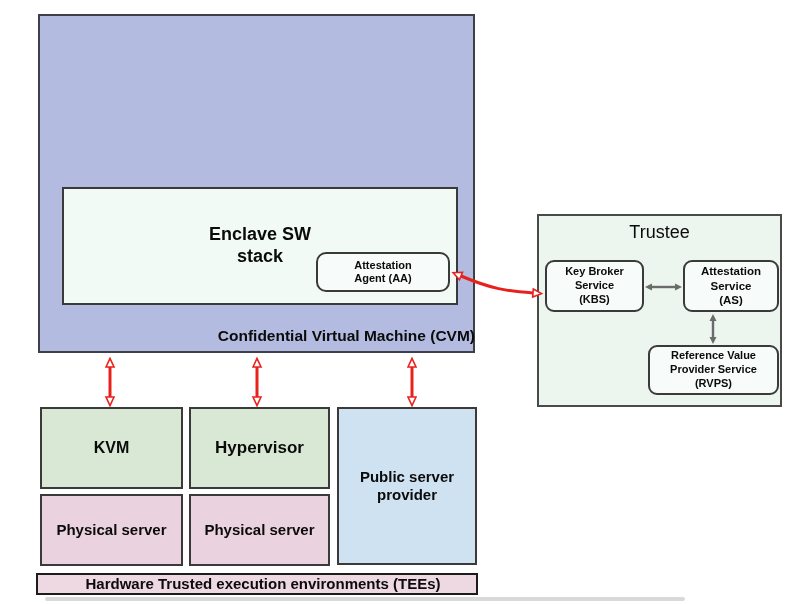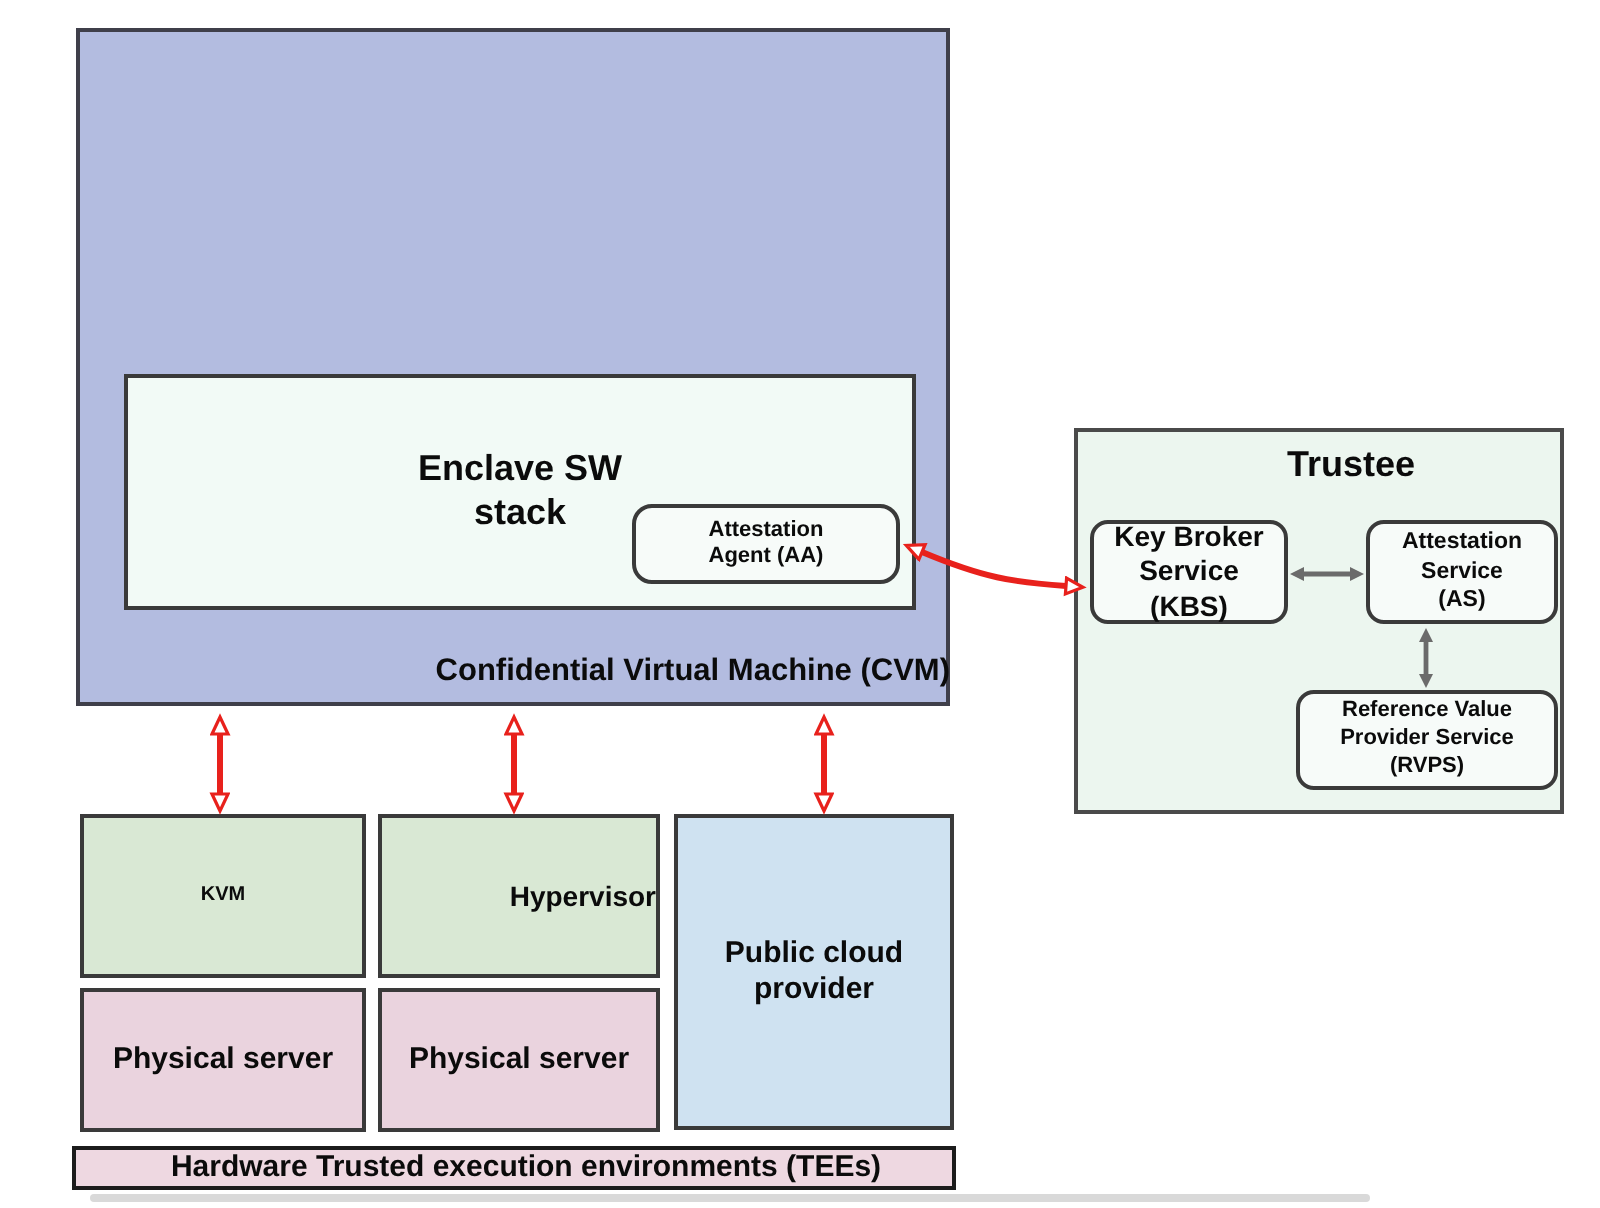--- a/index.html
+++ b/index.html
@@ -53,54 +53,52 @@
 
   .trustee-box {
     left: 537px; top: 214px; width: 245px; height: 193px;
     background: var(--trustee-fill, #ecf6ef);
     border-color: #4a4a4a;
   }
   .trustee-title {
     position: absolute;
     left: 537px; top: 222px; width: 245px;
     text-align: center;
-    font-weight: bold;
+    font-weight: normal;
     font-size: 18px;
     color: var(--text, #0b0b0b);
-    padding-left: 16px;
   }
   .kbs-box {
     left: 545px; top: 260px; width: 99px; height: 52px;
     background: var(--service-fill, #f7fbf9);
     border-radius: 9px;
-    font-size: 14px; line-height: 1.25;
+    font-size: 11px; line-height: 1.25;
   }
   .as-box {
     left: 683px; top: 260px; width: 96px; height: 52px;
     background: var(--service-fill, #f7fbf9);
     border-radius: 9px;
     font-size: 11.5px; line-height: 1.25;
   }
   .rvps-box {
     left: 648px; top: 345px; width: 131px; height: 50px;
     background: var(--service-fill, #f7fbf9);
     border-radius: 9px;
     font-size: 11px; line-height: 1.25;
   }
 
   .kvm-box {
     left: 40px; top: 407px; width: 143px; height: 82px;
     background: var(--green-fill, #d9e8d4);
-    font-size: 10px;
+    font-size: 16px;
   }
   .hypervisor-box {
     left: 189px; top: 407px; width: 141px; height: 82px;
     background: var(--green-fill, #d9e8d4);
-    font-size: 14px;
-    justify-content: flex-end;
+    font-size: 17px;
   }
   .cloud-box {
     left: 337px; top: 407px; width: 140px; height: 158px;
     background: var(--blue-fill, #cfe2f1);
     font-size: 15px;
   }
   .phys1-box {
     left: 40px; top: 494px; width: 143px; height: 72px;
     background: var(--pink-fill, #ead3de);
     font-size: 15px;
@@ -169,21 +167,21 @@
 (RVPS)</span>
   </div>
 
   <div class="box kvm-box">
     <span>KVM</span>
   </div>
   <div class="box hypervisor-box">
     <span>Hypervisor</span>
   </div>
   <div class="box cloud-box">
-    <span>Public cloud
+    <span>Public server
 provider</span>
   </div>
   <div class="box phys1-box">
     <span>Physical server</span>
   </div>
   <div class="box phys2-box">
     <span>Physical server</span>
   </div>
   <div class="box tees-bar">
     <span>Hardware Trusted execution environments (TEEs)</span>

